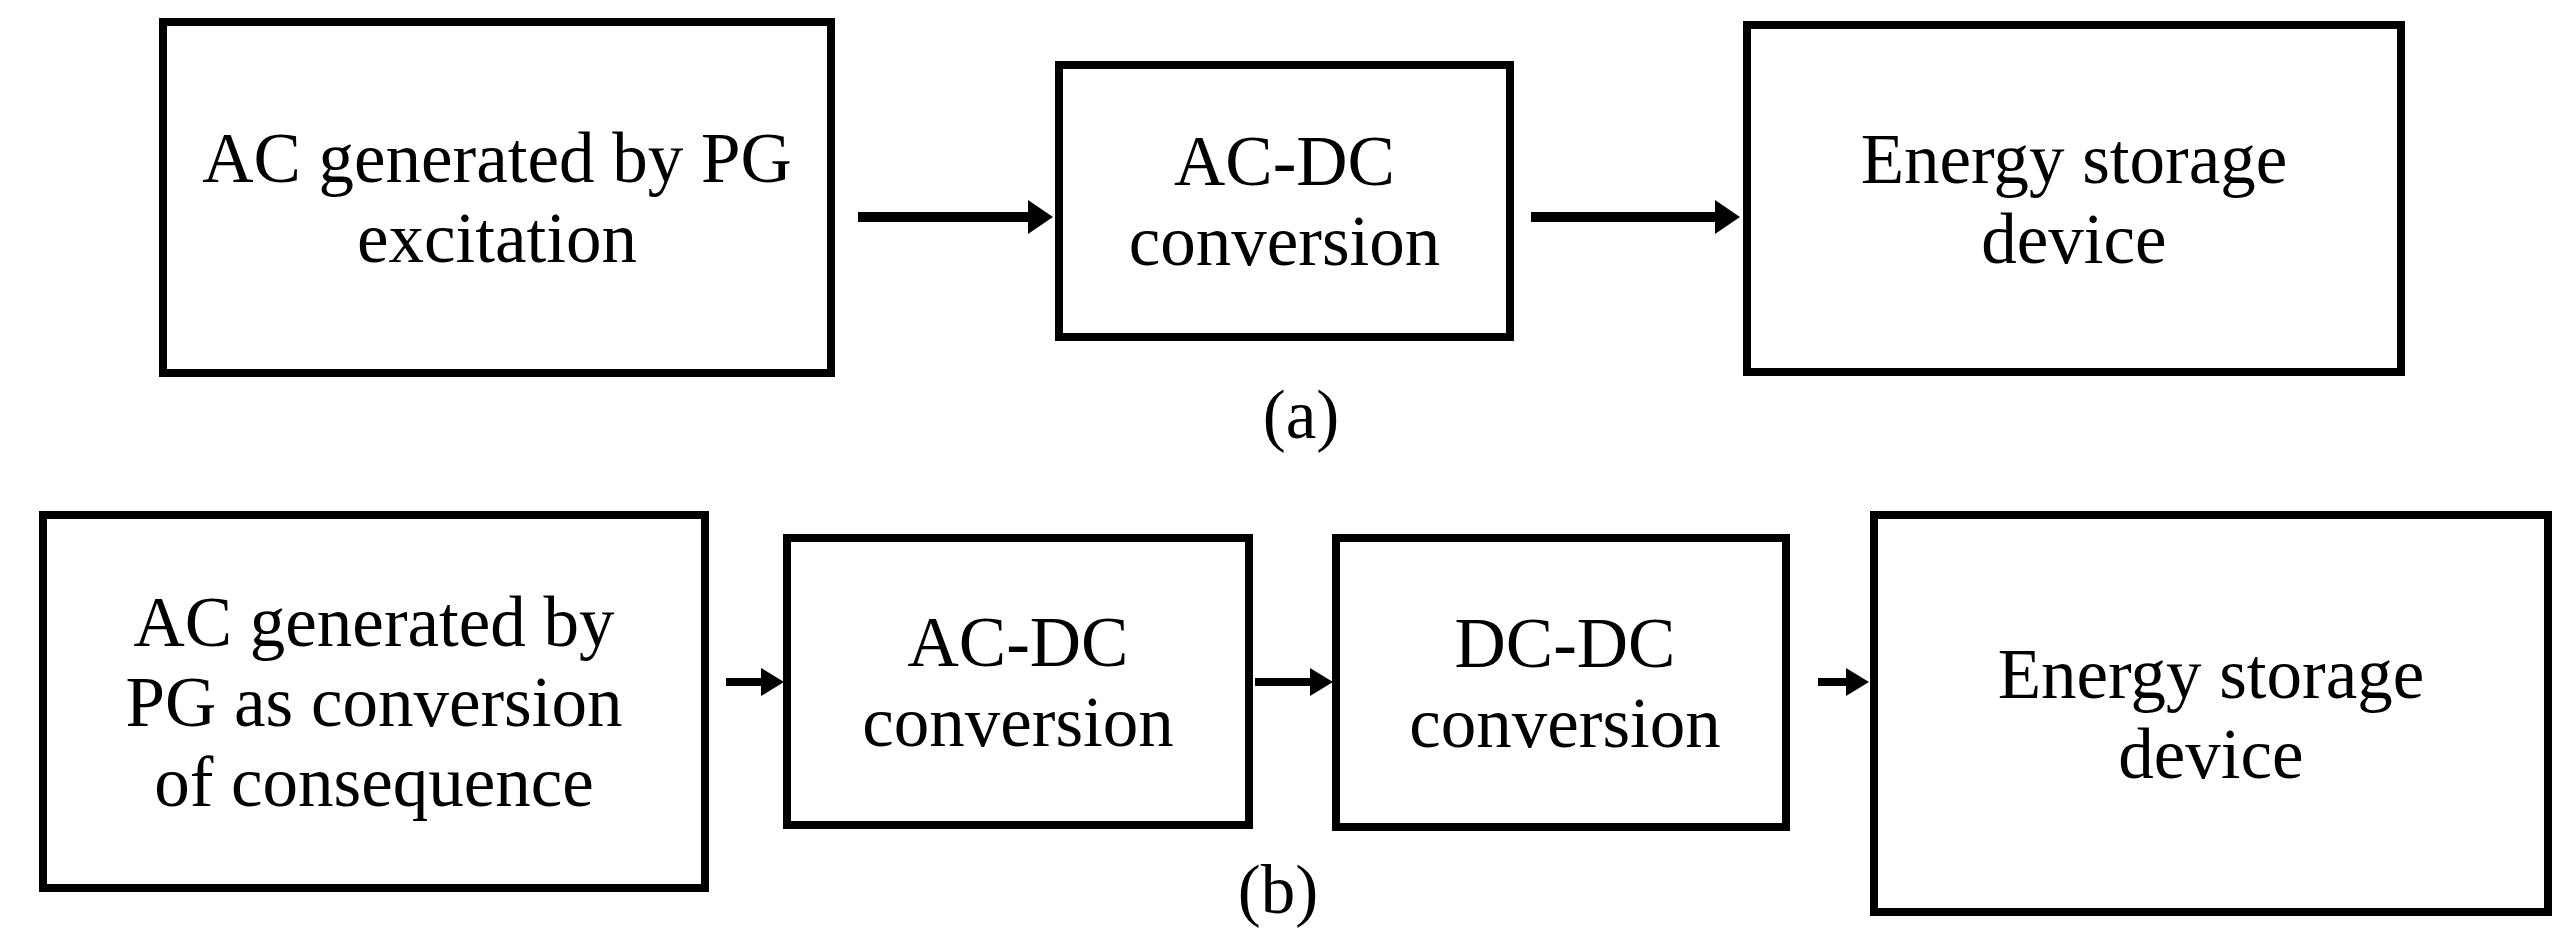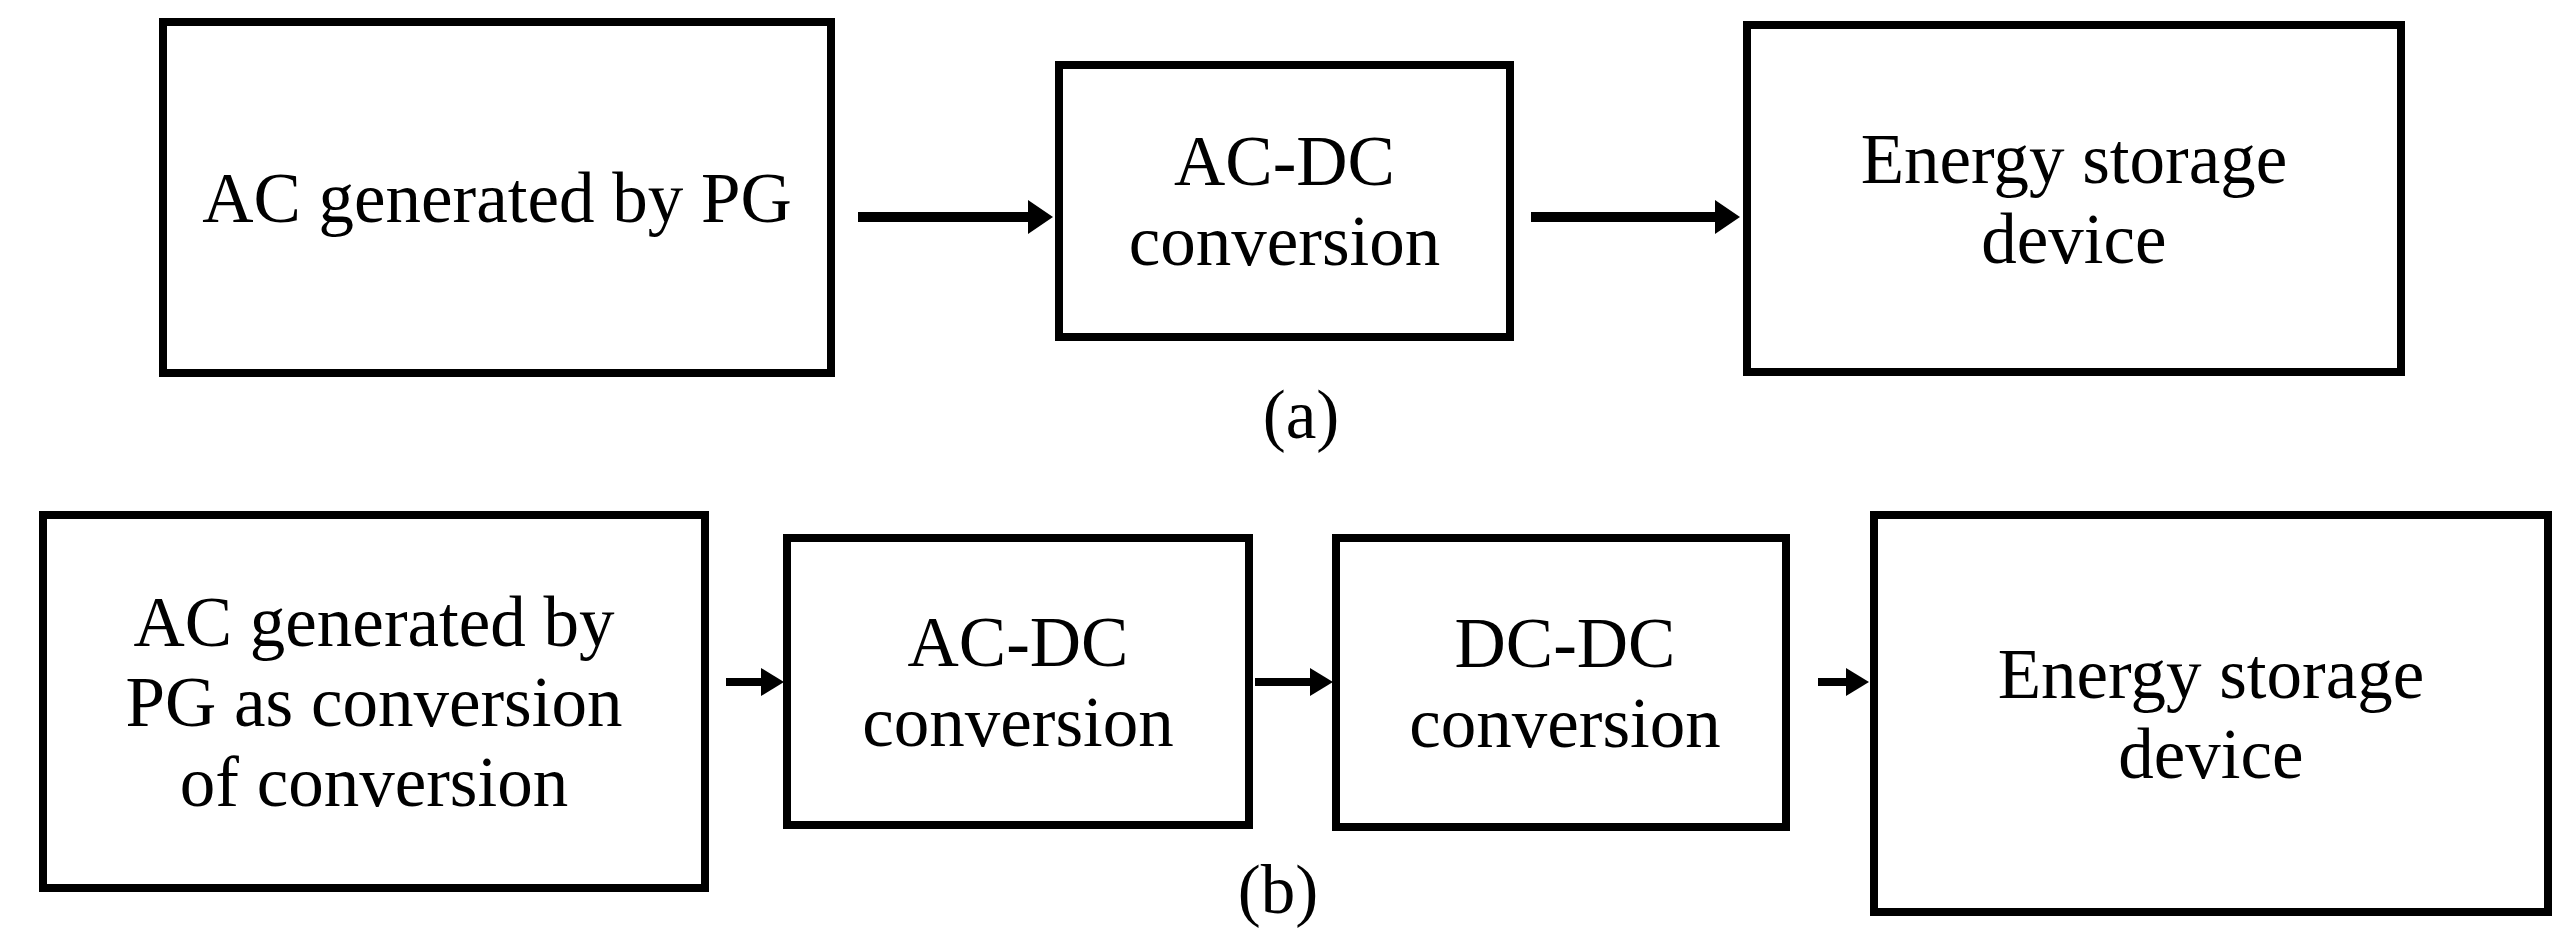--- a/index.html
+++ b/index.html
@@ -86,20 +86,21 @@
 </style>
 </head>
 <body>
 
 <div class="figure">
 
   <div class="row">
 
     <div class="box box-a-source">
       <span>AC generated by PG</span>
+      <span>excitation</span>
     </div>
 
     <div class="arrow arrow-a-1">
       <span class="shaft"></span>
       <span class="head"></span>
     </div>
 
     <div class="box box-a-acdc">
       <span>AC-DC</span>
       <span>conversion</span>
@@ -116,21 +117,21 @@
     </div>
 
     <div class="caption caption-a">(a)</div>
   </div>
 
   <div class="row">
 
     <div class="box box-b-source">
       <span>AC generated by</span>
       <span>PG as conversion</span>
-      <span>of conversion</span>
+      <span>of consequence</span>
     </div>
 
     <div class="arrow small arrow-b-1">
       <span class="shaft"></span>
       <span class="head"></span>
     </div>
 
     <div class="box box-b-acdc">
       <span>AC-DC</span>
       <span>conversion</span>

